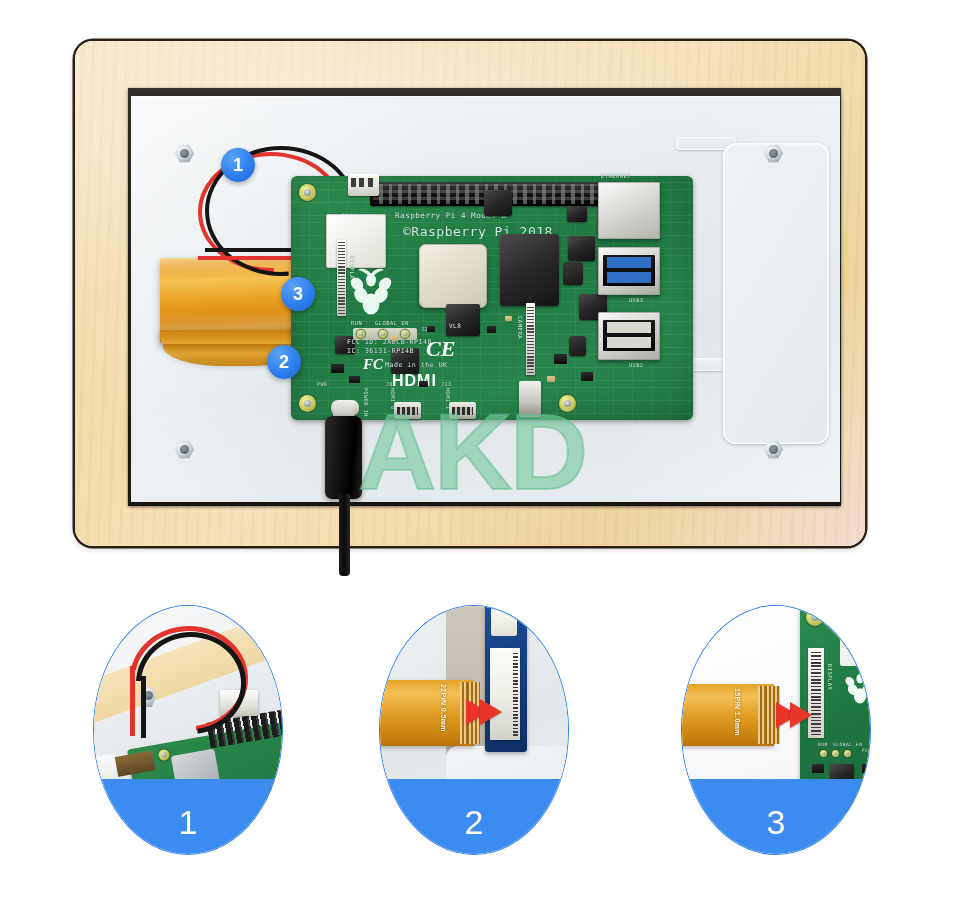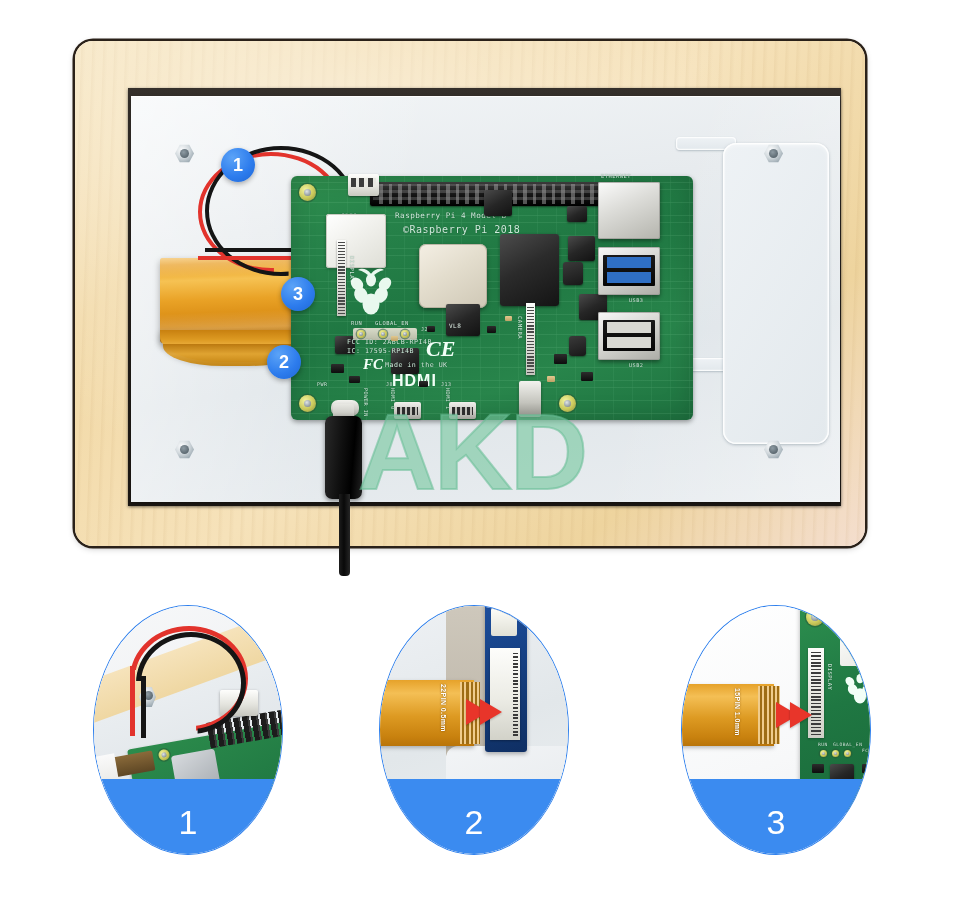--- a/index.html
+++ b/index.html
@@ -232,21 +232,21 @@
 
     <div class="gpio">
         <div class="gpio-pins"></div>
       </div>
     <div class="jst">
         <div class="jst-slots"></div>
       </div>
 
     <div class="pi-text" style="left:50px;top:36px;font-size:6px;">GPIO</div>
     <div class="pi-text" style="left:104px;top:35px;font-size:7.6px;">Raspberry Pi 4 Model B</div>
-    <div class="pi-text" style="left:112px;top:48px;font-size:10px;">©Raspberry Pi 2018</div>
+    <div class="pi-text" style="left:112px;top:48px;font-size:13px;">©Raspberry Pi 2018</div>
 
     <div class="wifi-can"></div>
     <div class="soc"></div>
     <div class="ram"></div>
     <div class="chip" style="left:193px;top:14px;width:28px;height:26px;">
         <div class="chip-legs"></div>
       </div>
     <div class="chip" style="left:155px;top:128px;width:34px;height:32px;">
         <div class="chip-legs"></div>
       </div>
@@ -307,21 +307,21 @@
     <div class="pi-text" style="left:60px;top:144px;font-size:5.4px;">RUN</div>
     <div class="pi-text" style="left:84px;top:144px;font-size:5.4px;">GLOBAL_EN</div>
     <div style="position:absolute;left:62px;top:152px;width:64px;height:12px;border-radius:2px;
       background:linear-gradient(180deg,#d8dbc9,#b9bca8);"></div>
     <div class="pad" style="left:66px;top:154px;width:8px;height:8px;"></div>
     <div class="pad" style="left:88px;top:154px;width:8px;height:8px;"></div>
     <div class="pad" style="left:110px;top:154px;width:8px;height:8px;"></div>
     <div class="pi-text" style="left:130px;top:150px;font-size:5px;">J2</div>
 
     <div class="pi-text" style="left:56px;top:162px;font-size:6.6px;">FCC ID: 2ABCB-RPI4B</div>
-    <div class="pi-text" style="left:56px;top:171px;font-size:6.6px;">IC: 17595-RPI4B</div>
+    <div class="pi-text" style="left:56px;top:171px;font-size:6.6px;">IC: 36131-RPI4B</div>
     <div class="pi-white" style="left:135px;top:160px;font-size:22px;font-style:italic;font-family:'Liberation Serif',serif;">CE</div>
     <div class="pi-white" style="left:72px;top:180px;font-size:15px;font-style:italic;font-family:'Liberation Serif',serif;">FC</div>
     <div class="pi-text" style="left:94px;top:185px;font-size:6.6px;">Made in the UK</div>
     <div class="pi-white" style="left:101px;top:196px;font-size:16px;letter-spacing:1px;">HDMI</div>
 
     <div class="portc" style="left:40px;top:224px;"></div>
     <div class="pi-text" style="left:72px;top:212px;font-size:5.2px;writing-mode:vertical-rl;">POWER IN</div>
     <div class="portm" style="left:103px;top:226px;"></div>
     <div class="pi-text" style="left:99px;top:212px;font-size:5.2px;writing-mode:vertical-rl;">HDMI 0</div>
     <div class="portm" style="left:158px;top:226px;"></div>

